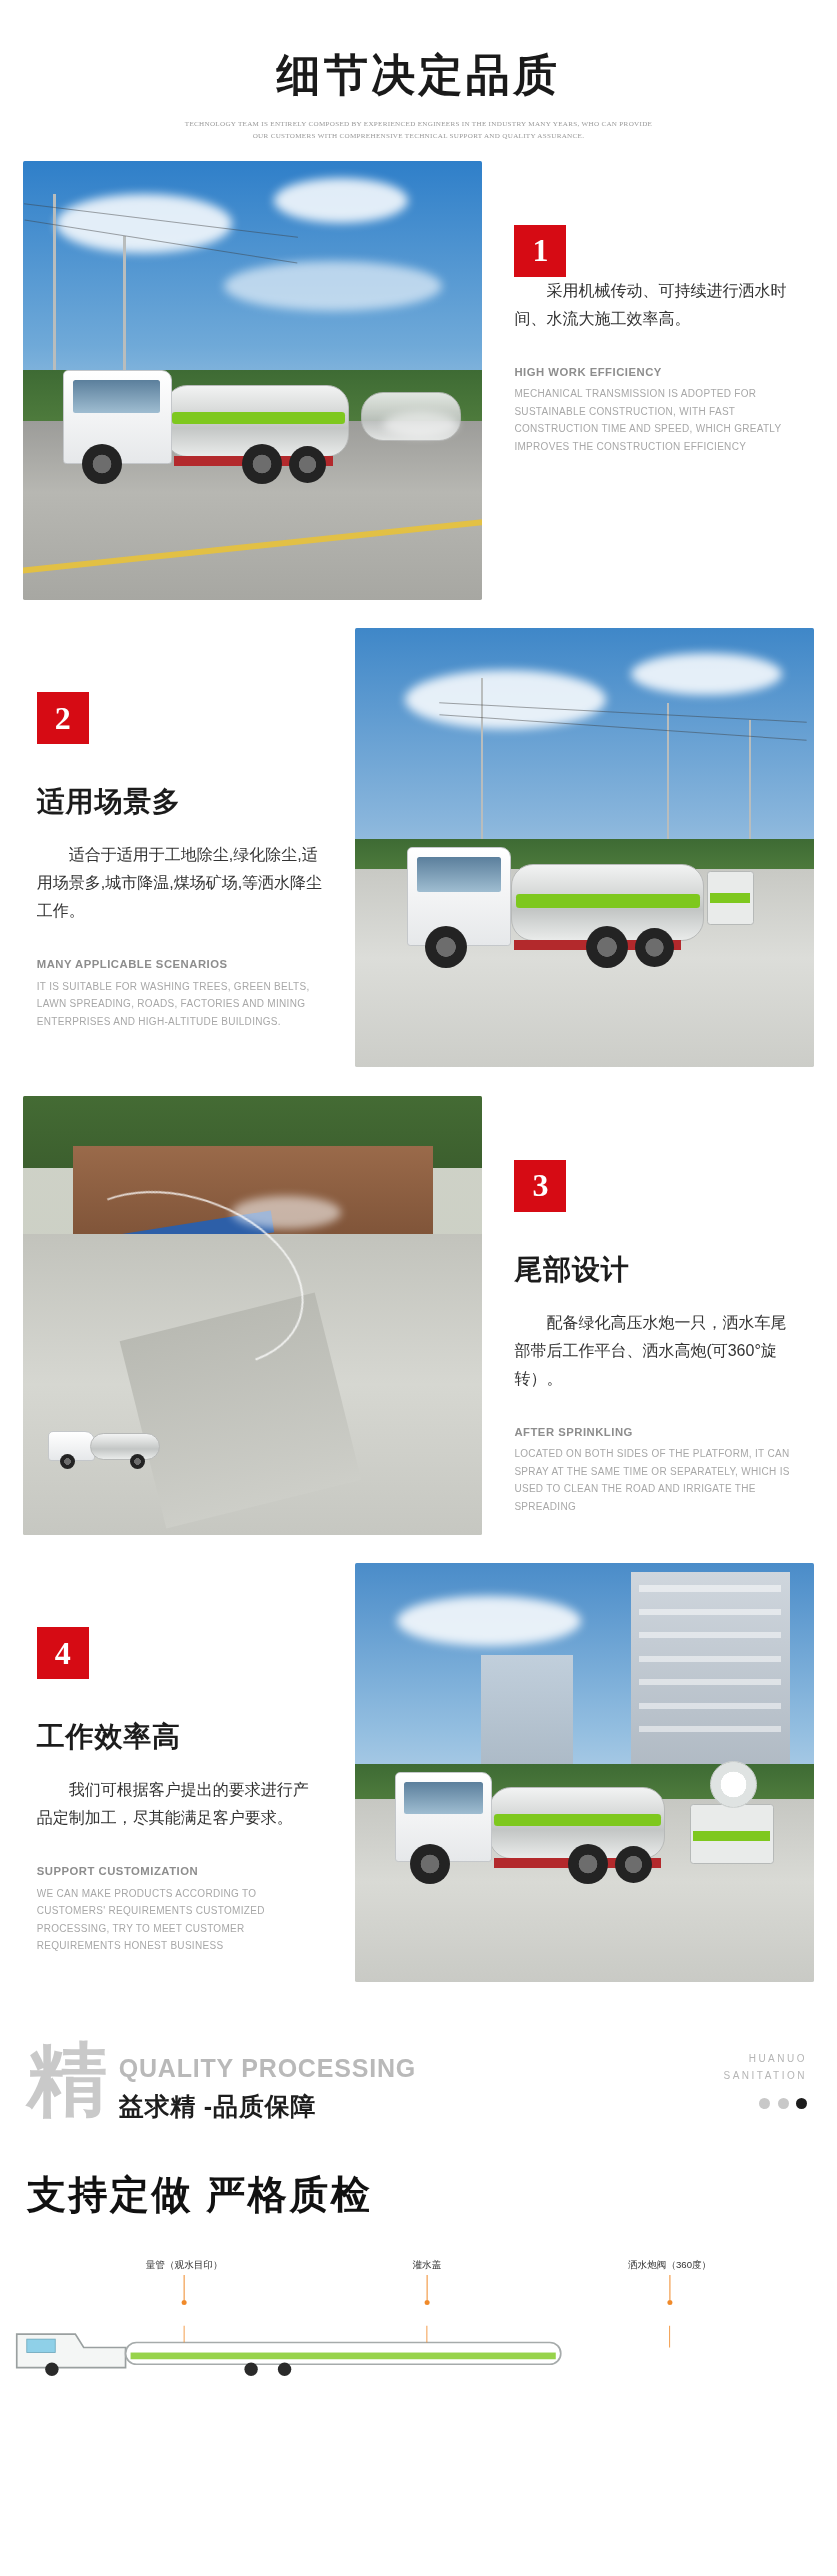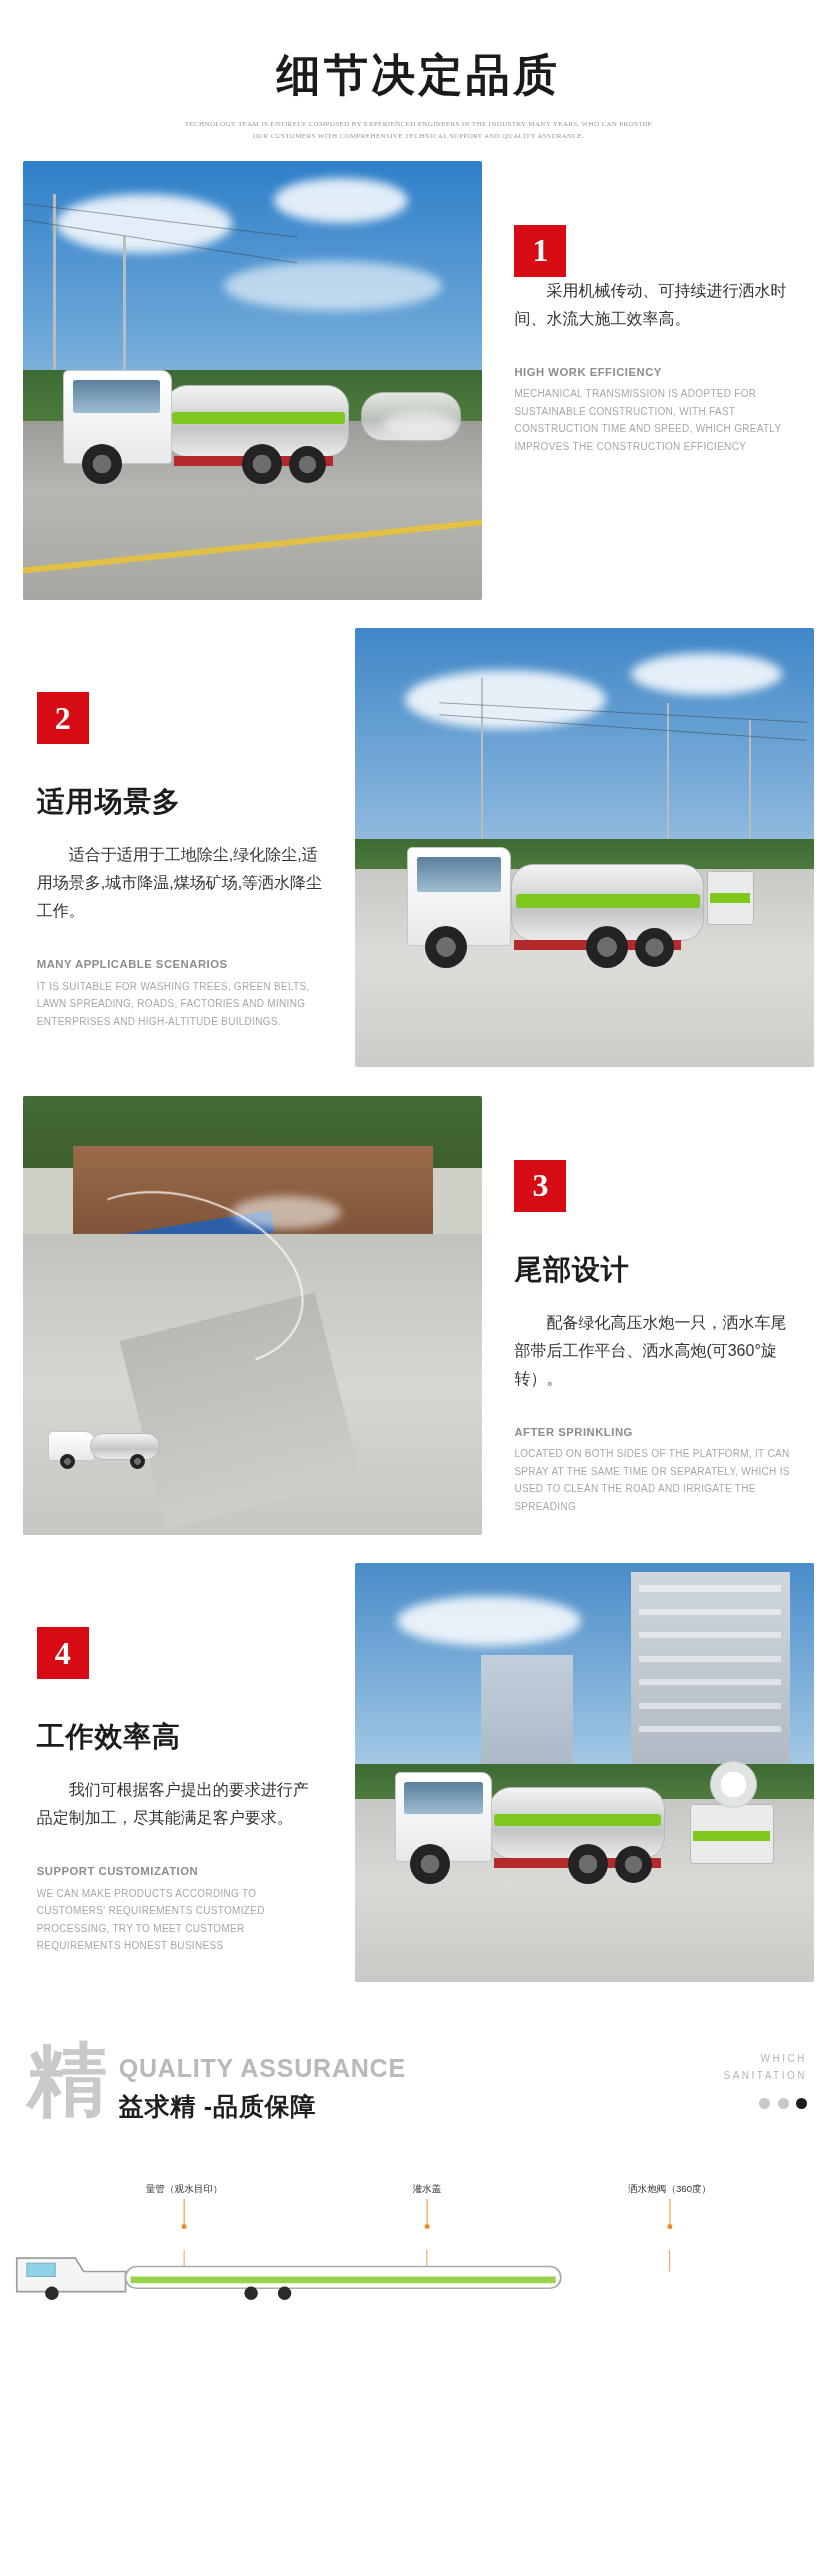--- a/index.html
+++ b/index.html
@@ -363,32 +363,33 @@
       <div class="num">4</div>
       <div class="h2">工作效率高</div>
       <p class="body-cn">我们可根据客户提出的要求进行产品定制加工，尽其能满足客户要求。</p>
       <div class="en-title">SUPPORT CUSTOMIZATION</div>
       <div class="en-body">WE CAN MAKE PRODUCTS ACCORDING TO CUSTOMERS' REQUIREMENTS CUSTOMIZED PROCESSING, TRY TO MEET CUSTOMER REQUIREMENTS HONEST BUSINESS</div>
     </div>
   </div>
 
   <div class="assurance">
     <div class="big-char">精</div>
-    <div class="qa">QUALITY ASSURANCE</div>
+    <div class="qa">QUALITY PROCESSING</div>
     <div class="line2">益求精 -品质保障</div>
     <div class="brand">
-      <div>WHICH</div>
+      <div>HUANUO</div>
       <div>SANITATION</div>
     </div>
     <div class="dots">
       <span></span>
       <span></span>
       <span class="dark"></span>
     </div>
   </div>
+  <div class="bigclaim">支持定做  严格质检</div>
 
   <div class="diagram">
     <div class="callouts">
       <div class="callout" style="left:22%;">
         <div class="lbl">量管（观水目印）</div>
         <div class="stem"></div>
         <div class="dot"></div>
       </div>
       <div class="callout" style="left:51%;">
         <div class="lbl">灌水盖</div>

